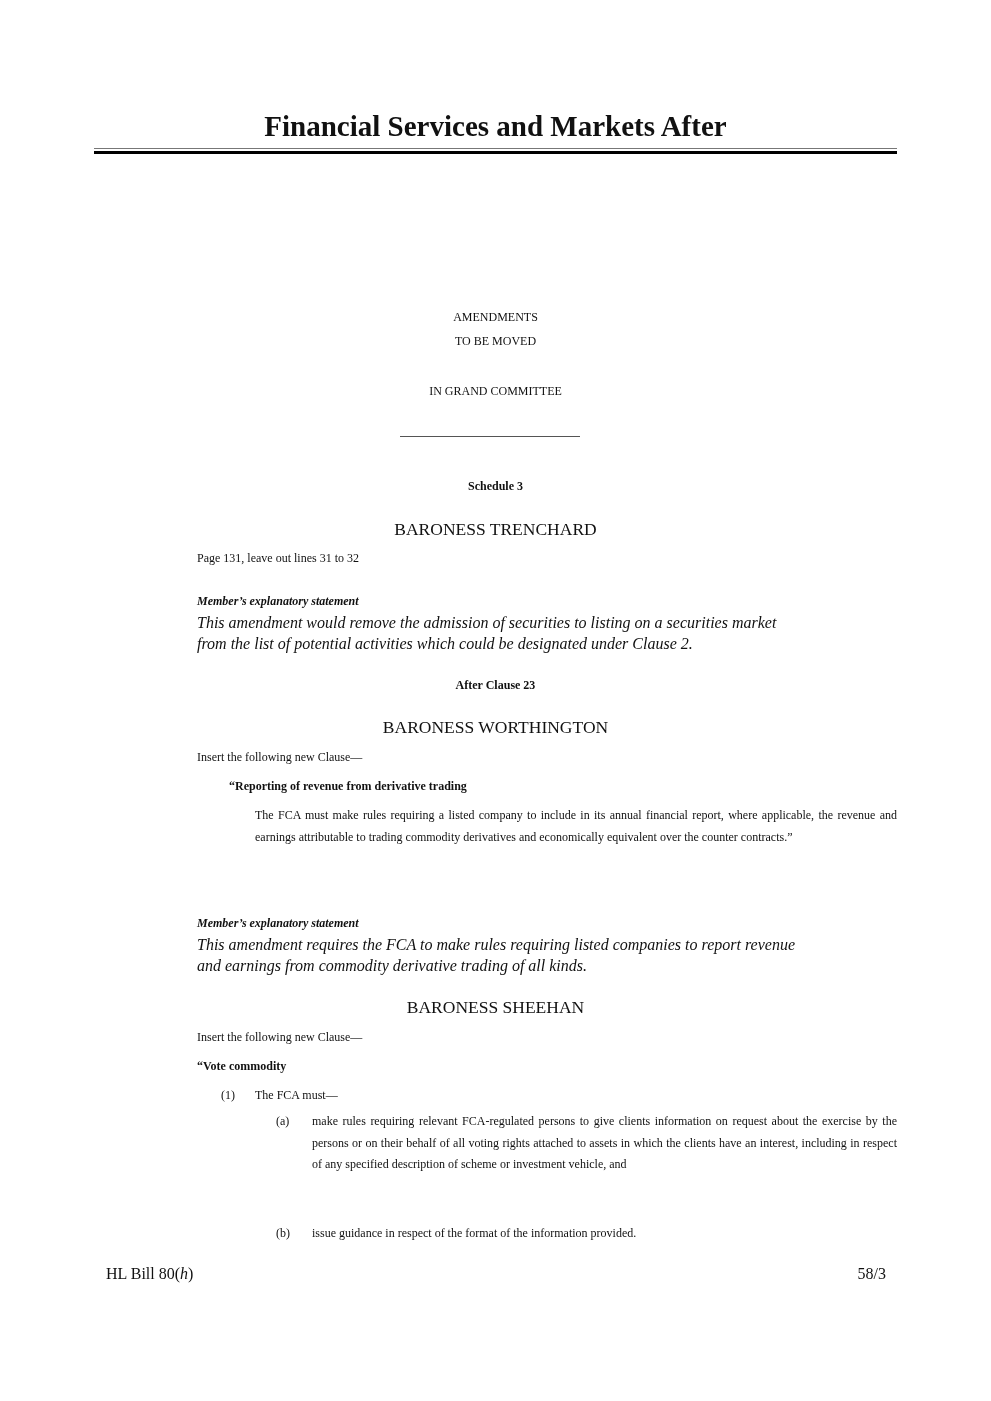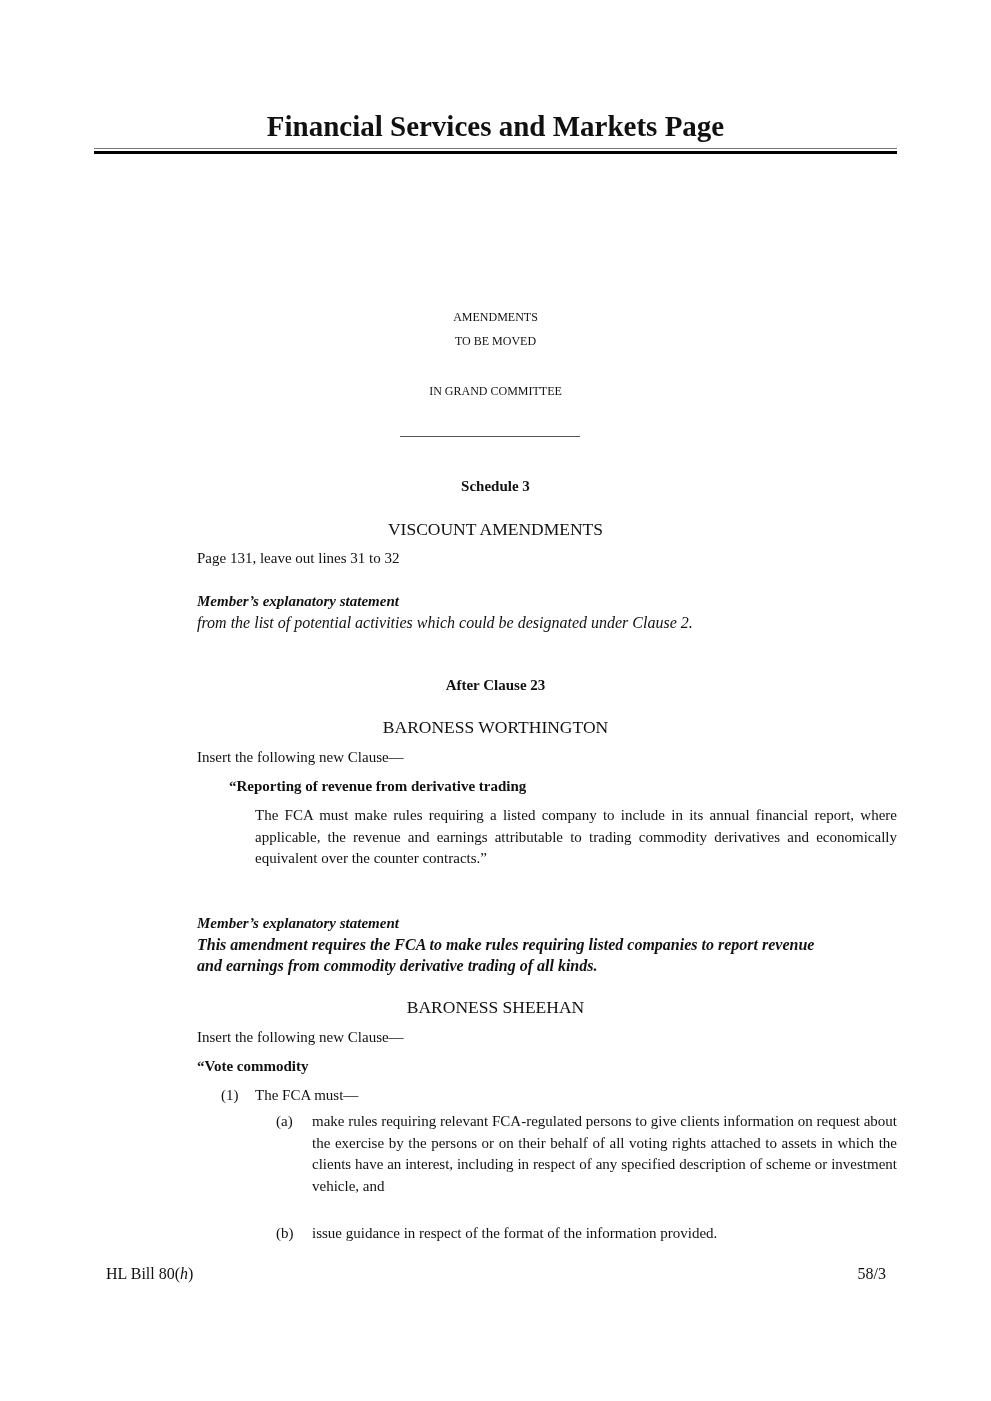--- a/index.html
+++ b/index.html
@@ -3,53 +3,54 @@
   <meta charset="utf-8">
   <style>
     html, body { margin: 0; padding: 0; background: #ffffff; }
     body { width: 991px; height: 1401px; position: relative; font-family: "Liberation Serif", "DejaVu Serif", serif; color: #111; }
     .abs { position: absolute; }
     .title { left: 94px; width: 803px; top: 106px; text-align: center; font-size: 29px; font-weight: bold; line-height: 40px; }
     .rule-thin { left: 94px; width: 803px; top: 148px; height: 1px; background: #777; }
     .rule-thick { left: 94px; width: 803px; top: 151px; height: 3px; background: #000; }
     .center { left: 94px; width: 803px; text-align: center; font-size: 12px; line-height: 22px; }
     .short-rule { left: 400px; width: 180px; top: 436px; height: 1px; background: #555; }
-    .text { font-size: 15px; line-height: 21px; }
+    .text { font-size: 12px; line-height: 21px; }
     .bold { font-weight: bold; }
     .ital { font-style: italic; }
     .justify { text-align: justify; text-align-last: left; }
     .l197 { left: 197px; }
   </style>
 </head>
 <body>
 
-<div class="abs title">Financial Services and Markets Page</div>
+<div class="abs title">Financial Services and Markets After</div>
 <div class="abs rule-thin"></div>
 <div class="abs rule-thick"></div>
 
 <div class="abs center" style="top:306px;">AMENDMENTS</div>
 <div class="abs center" style="top:330px;">TO BE MOVED</div>
 <div class="abs center" style="top:380px;">IN GRAND COMMITTEE</div>
 <div class="abs short-rule"></div>
 
 <div class="abs center bold text" style="top:476px;">Schedule 3</div>
-<div class="abs center text" style="top:519px; font-size:17.5px;">VISCOUNT AMENDMENTS</div>
+<div class="abs center text" style="top:519px; font-size:17.5px;">BARONESS TRENCHARD</div>
 <div class="abs text l197" style="top:548px;">Page 131, leave out lines 31 to 32</div>
 <div class="abs text l197 bold ital" style="top:591px;">Member’s explanatory statement</div>
 <div class="abs l197 ital" style="top:612px; font-size:16px; line-height:21px;">
+  <div>This amendment would remove the admission of securities to listing on a securities market</div>
   <div>from the list of potential activities which could be designated under Clause 2.</div>
 </div>
 
 <div class="abs center bold text" style="top:675px;">After Clause 23</div>
 <div class="abs center text" style="top:717px; font-size:17.5px;">BARONESS WORTHINGTON</div>
 <div class="abs text l197" style="top:747px;">Insert the following new Clause—</div>
 <div class="abs text l197 bold" style="top:776px;margin-left:32px;">“Reporting of revenue from derivative trading</div>
 <div class="abs text justify" style="left:255px; width:642px; top:805px; line-height:21.7px;">The FCA must make rules requiring a listed company to include in its annual financial report, where applicable, the revenue and earnings attributable to trading commodity derivatives and economically equivalent over the counter contracts.”</div>
 <div class="abs text l197 bold ital" style="top:913px;">Member’s explanatory statement</div>
-<div class="abs l197 ital" style="top:934px; font-size:16px; line-height:21px;font-weight:bold;">
+<div class="abs l197 ital" style="top:934px; font-size:16px; line-height:21px;">
   <div>This amendment requires the FCA to make rules requiring listed companies to report revenue</div>
   <div>and earnings from commodity derivative trading of all kinds.</div>
 </div>
 
 <div class="abs center text" style="top:997px; font-size:17.5px;">BARONESS SHEEHAN</div>
 <div class="abs text l197" style="top:1027px;">Insert the following new Clause—</div>
 <div class="abs text l197 bold" style="top:1056px;">“Vote commodity</div>
 <div class="abs text" style="left:221px; top:1085px;">(1)</div>
 <div class="abs text" style="left:255px; top:1085px;">The FCA must—</div>
 <div class="abs text" style="left:276px; top:1111px;">(a)</div>

